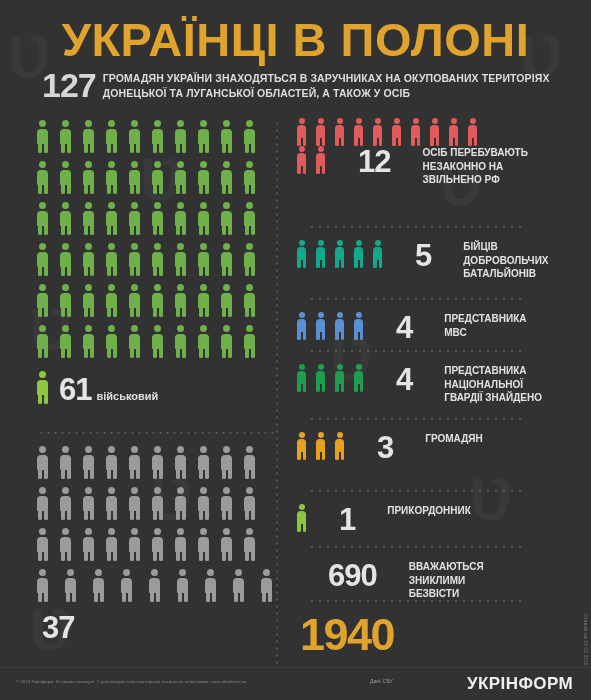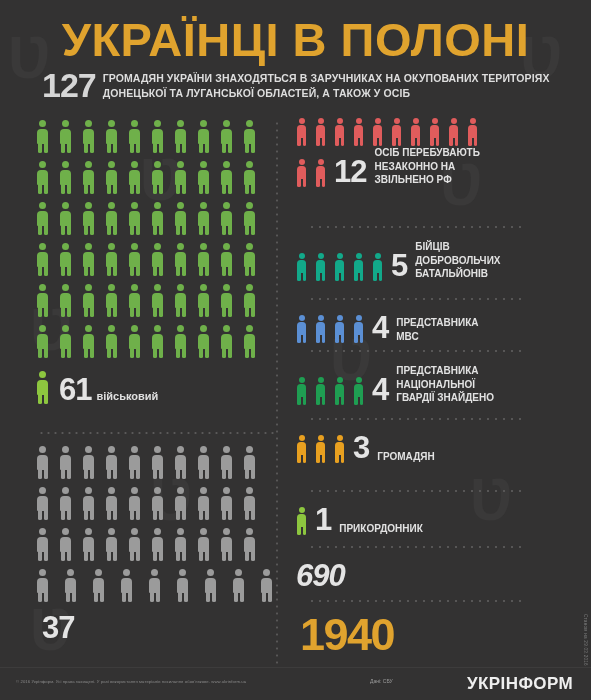--- a/index.html
+++ b/index.html
@@ -190,21 +190,21 @@
   
   #right { position: absolute; left: 296px; top: 118px; width: 288px; }
   .rblock { position: relative; }
   .rsep {
     height: 2px;
     margin: 0 0 0 12px;
     width: 218px;
     background-image: radial-gradient(circle, #575656 1px, transparent 1.2px);
     background-size: 8px 2px;
   }
-  .rrow { display: flex; align-items: flex-end; }
+  .rrow { display: flex; align-items: flex-start; gap: 24px; }
   .rfigs { white-space: nowrap; }
   .rfigs .fig { margin-right: 8px; }
   .rnum {
     font-size: 31px;
     font-weight: 700;
     color: #e4e4e4;
     letter-spacing: -1px;
     line-height: 1;
   }
   .rlbl {
@@ -387,21 +387,22 @@
         <div class="rrow">
           <span class="rfigs"><span class="fig sm" style="color: rgb(141, 198, 63);"><i class="head"></i><i class="body"></i><i class="legL"></i><i class="legR"></i></span></span>
           <span class="rnum">1</span>
           <span class="rlbl"><span>ПРИКОРДОННИК</span></span>
         </div>
       </div>
       <div class="rblock" style="position: absolute; top: 428px; left: 0px; width: 288px;">
         <div class="rsep" style="margin-bottom: 12px;"></div>
         <div class="rrow">
           <span class="rfigs"></span>
-          <span class="rnum" style="margin-left: 0px; font-style: italic;">690</span>
+          <span class="rnum" style="margin-left: 8px;">690</span>
+          <span class="rlbl"><span>ВВАЖАЮТЬСЯ</span><br><span>ЗНИКЛИМИ</span><br><span>БЕЗВІСТИ</span></span>
         </div>
       </div>
       <div class="rsep" style="position: absolute; top: 482px; left: 0px;"></div>
     </div>
 
   <div id="final">
     <span class="num">1940</span>
   </div>
 
   <div id="footer">

